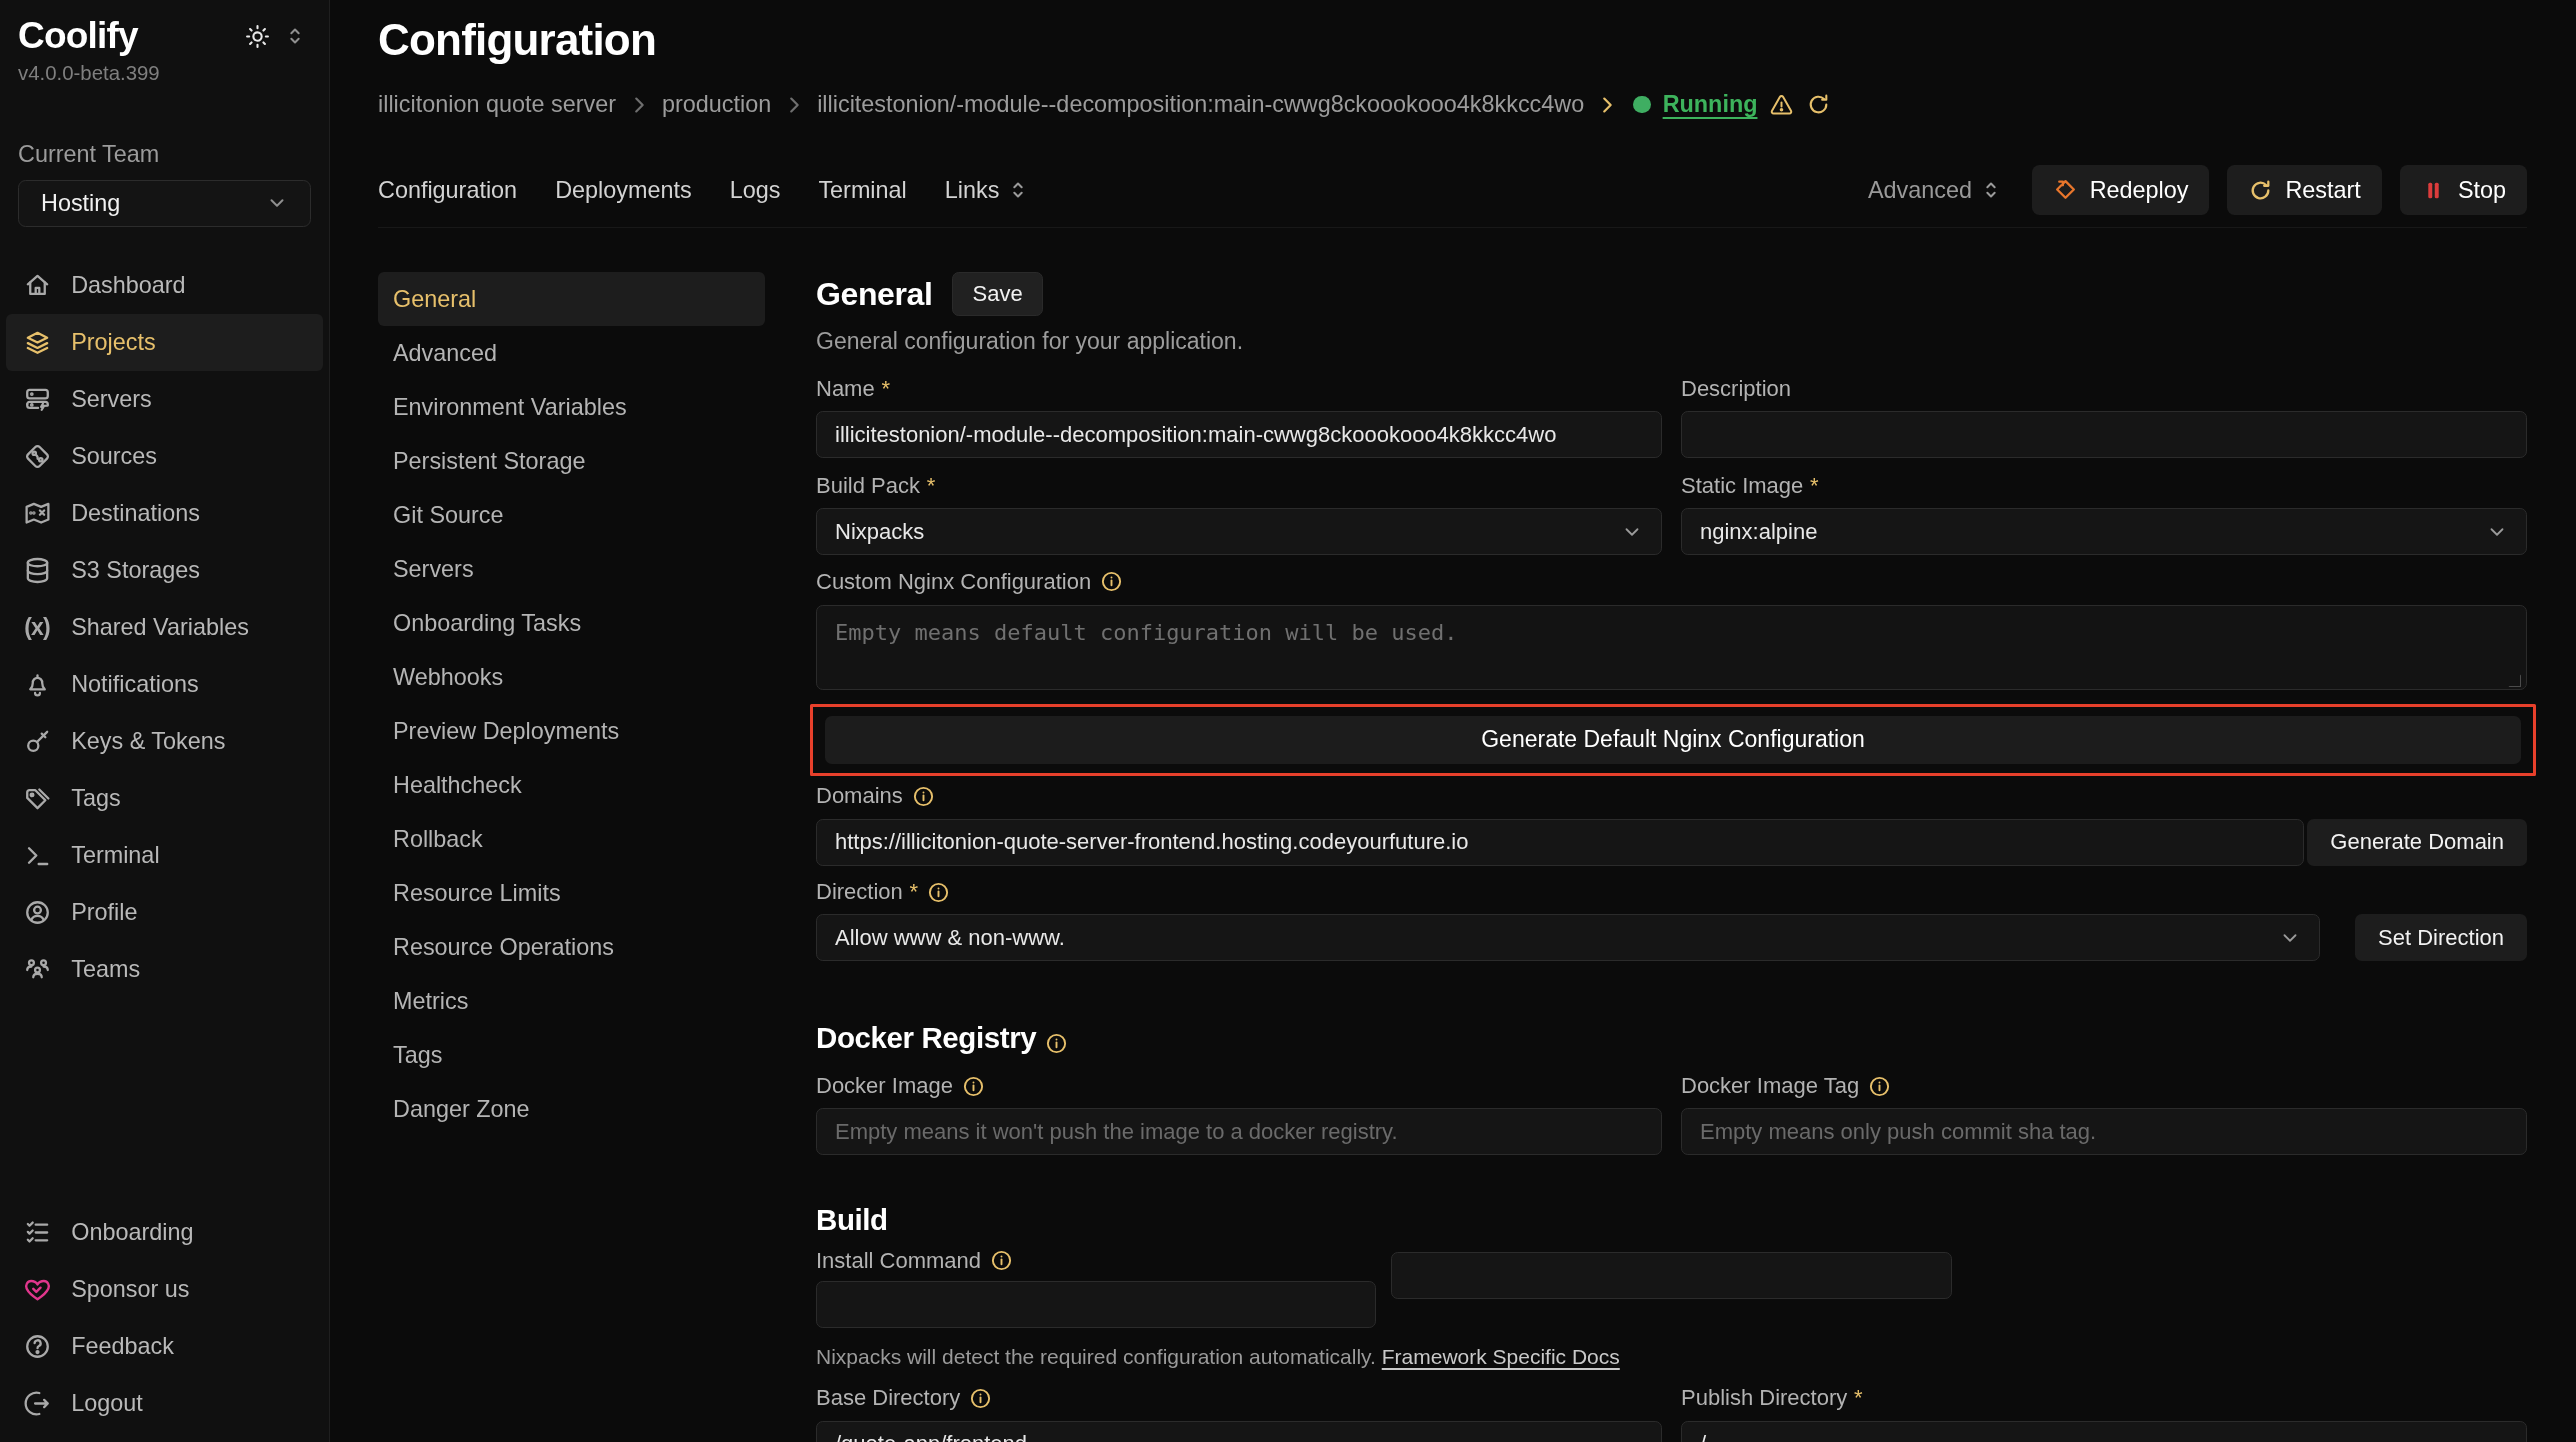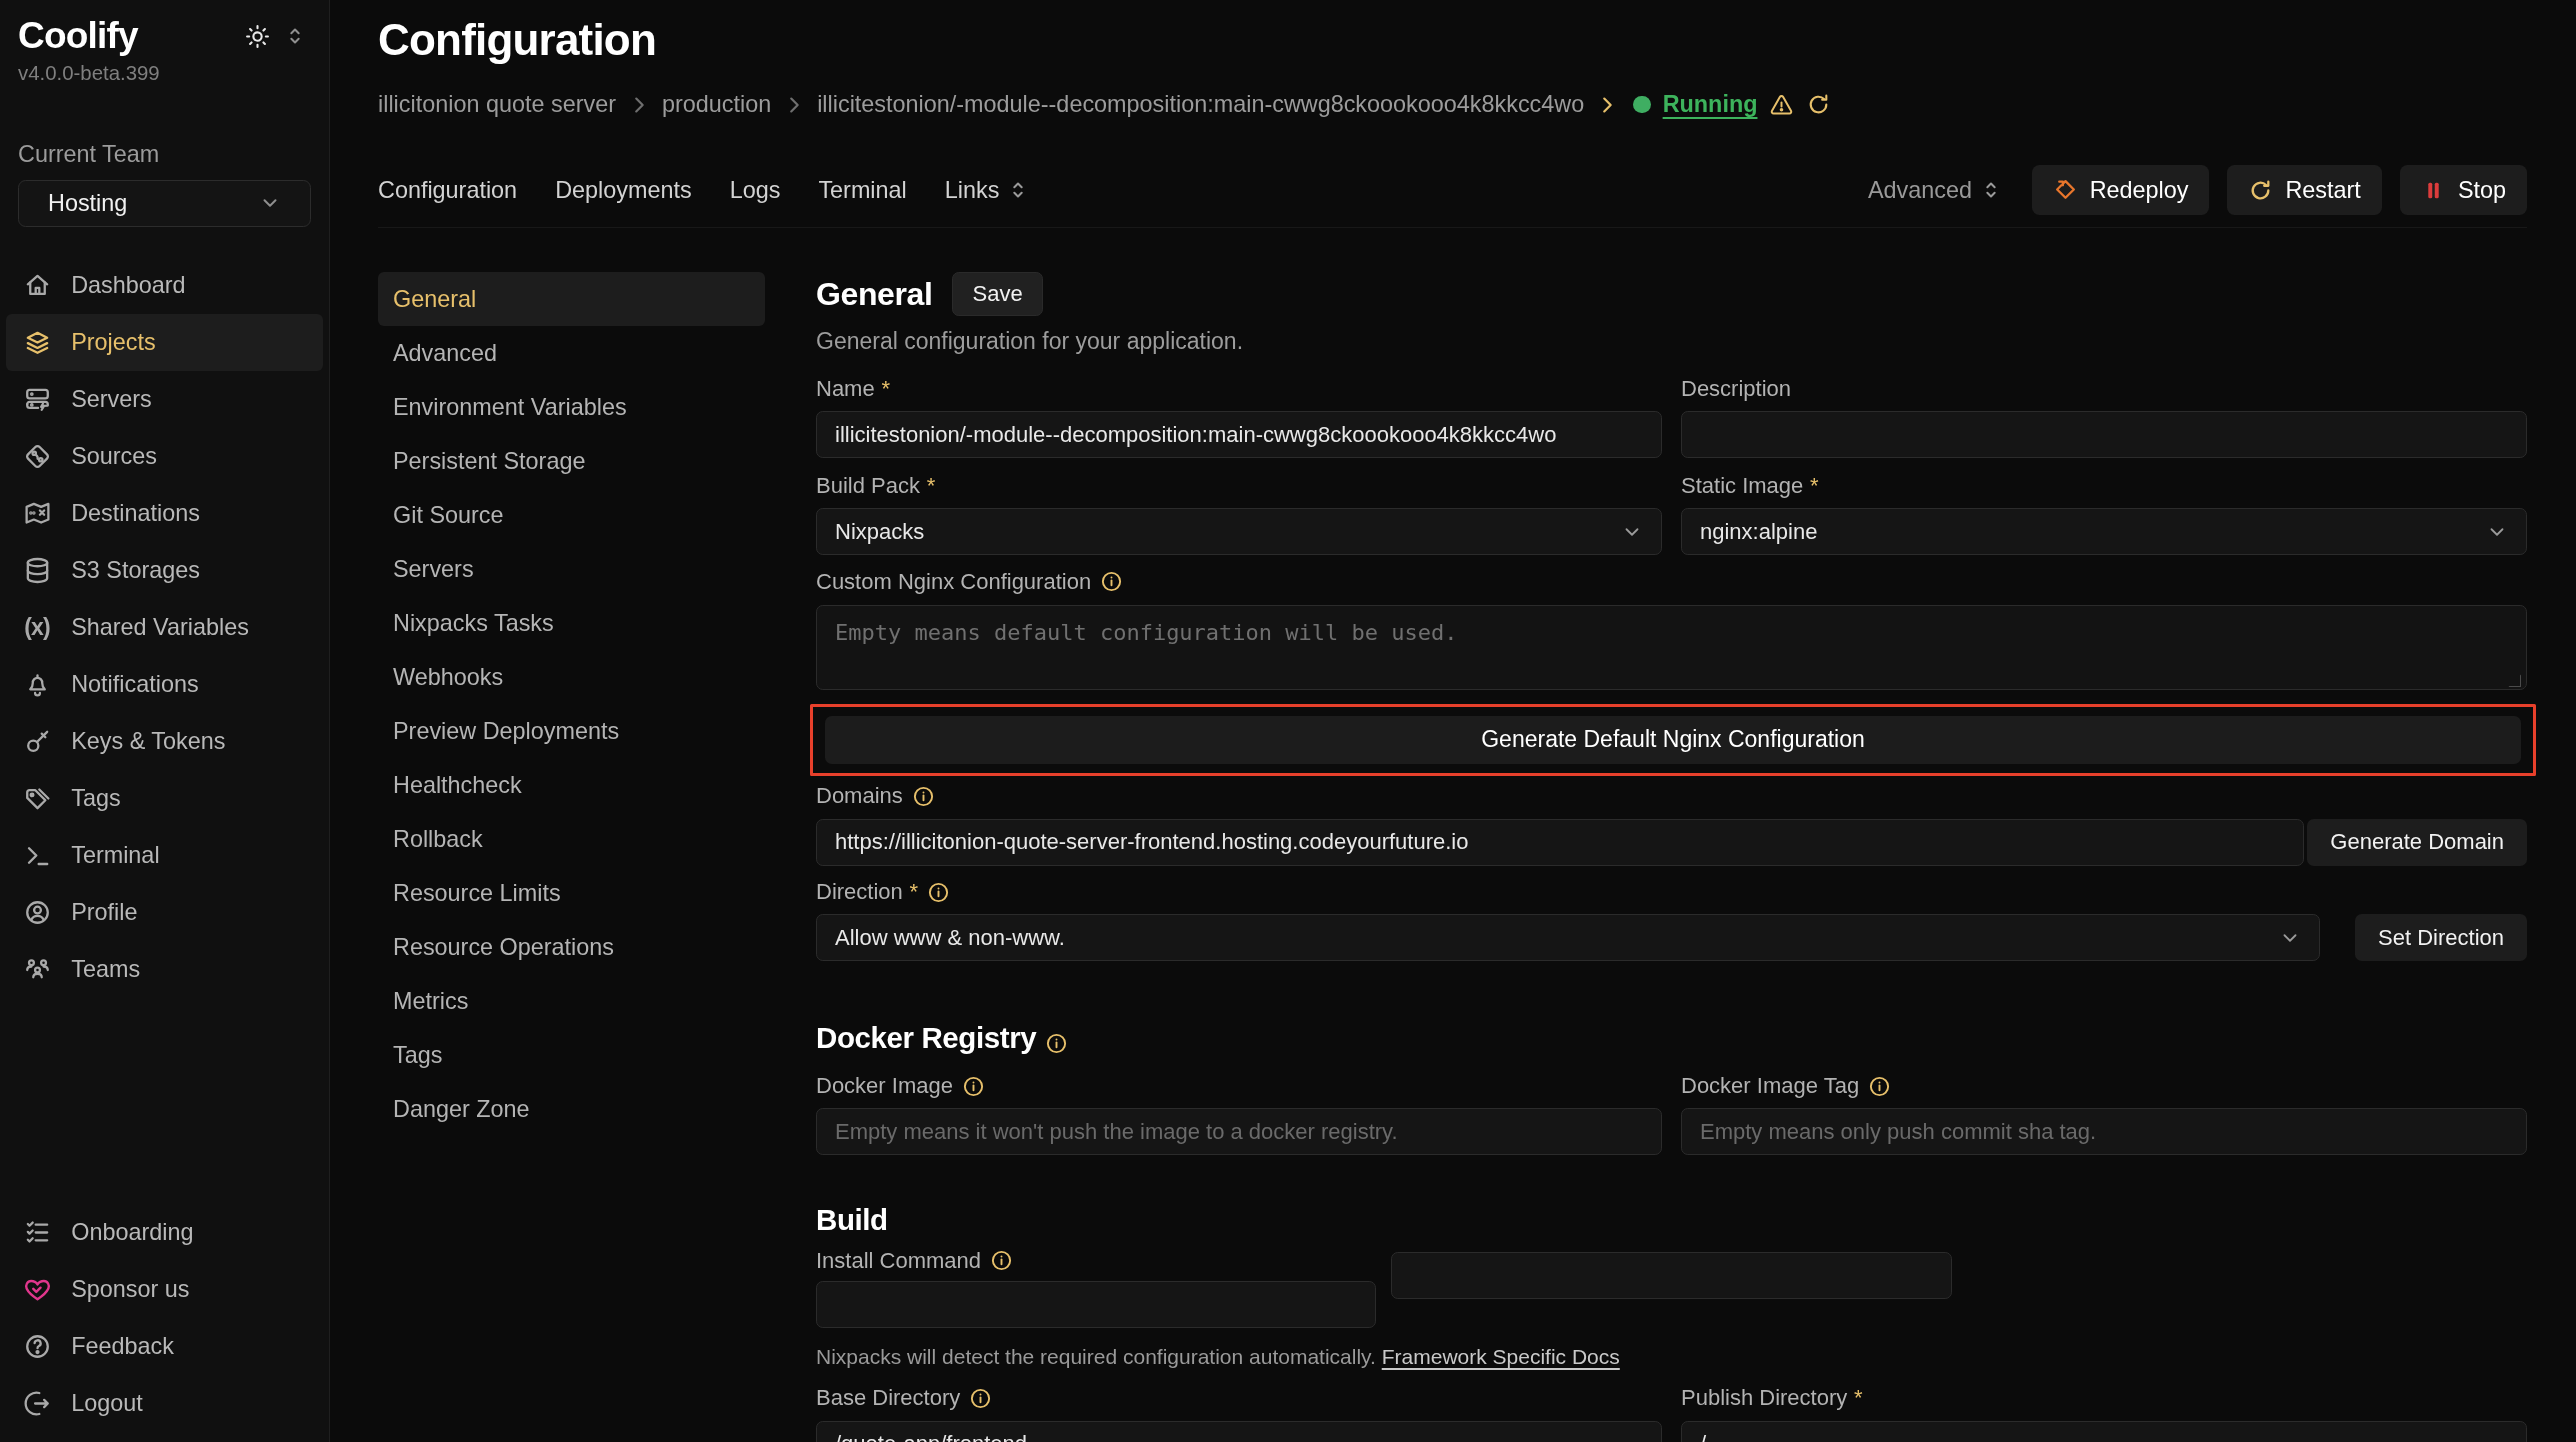--- a/index.html
+++ b/index.html
@@ -18,21 +18,21 @@
     display:flex;flex-direction:column;padding:15px 0 10.6px;
   }
   .logo-row{display:flex;align-items:center;justify-content:space-between;padding:0 23px 0 18px}
   .logo{font-size:37px;font-weight:800;color:#fff;letter-spacing:-0.8px}
   .logo-icons{display:flex;align-items:center;gap:13.6px;color:#e9e9e9}
   .version{font-size:20.4px;color:#7f7f7f;padding:4.5px 18px 0}
   .team-label{font-size:23.4px;color:#9b9b9b;padding:56px 18px 0}
   .team-select{
     margin:12px 18px 0;height:47px;box-sizing:border-box;border:0.8px solid #2c2c2c;
     border-radius:7.6px;background:#141414;display:flex;align-items:center;
-    justify-content:space-between;padding:0 29px;font-size:23.4px;color:#f1f1f1;cursor:pointer;
+    justify-content:space-between;padding:0 22px;font-size:23.4px;color:#f1f1f1;cursor:pointer;
   }
   .team-select svg{color:#8f8f8f}
   .nav{display:flex;flex-direction:column;margin-top:30px}
   .nav.footer{margin-top:0}
   .nav-item{
     display:flex;align-items:center;gap:19.6px;height:57px;margin:0 6px;
     padding:0 0 0 16.6px;border-radius:6px;font-size:23.4px;color:#b9b9b9;cursor:pointer;
   }
   .nav-item.active{background:#1d1d1d;color:#e7c06b}
   .nav-item.active svg,.nav-item.active .glyph{color:#e7c06b}
@@ -381,21 +381,21 @@
 
     <div class="content">
 
       <nav class="subnav">
         <div class="snav-item active">General</div>
         <div class="snav-item">Advanced</div>
         <div class="snav-item">Environment Variables</div>
         <div class="snav-item">Persistent Storage</div>
         <div class="snav-item">Git Source</div>
         <div class="snav-item">Servers</div>
-        <div class="snav-item">Nixpacks Tasks</div>
+        <div class="snav-item">Onboarding Tasks</div>
         <div class="snav-item">Webhooks</div>
         <div class="snav-item">Preview Deployments</div>
         <div class="snav-item">Healthcheck</div>
         <div class="snav-item">Rollback</div>
         <div class="snav-item">Resource Limits</div>
         <div class="snav-item">Resource Operations</div>
         <div class="snav-item">Metrics</div>
         <div class="snav-item">Tags</div>
         <div class="snav-item">Danger Zone</div>
       </nav>

